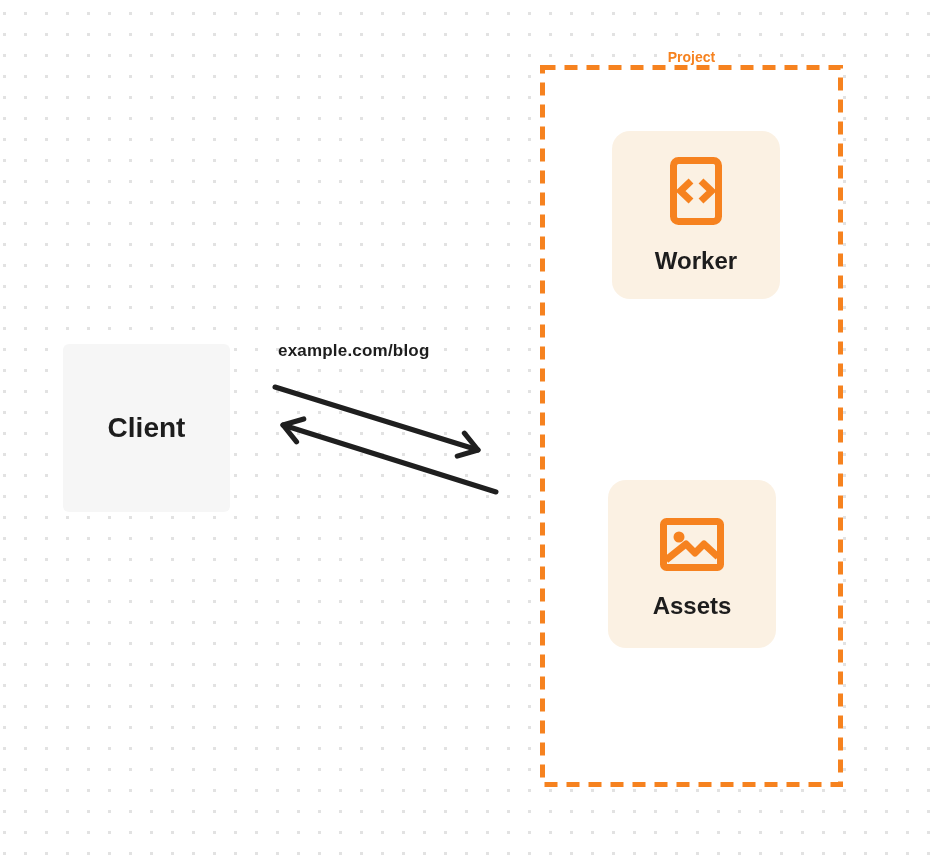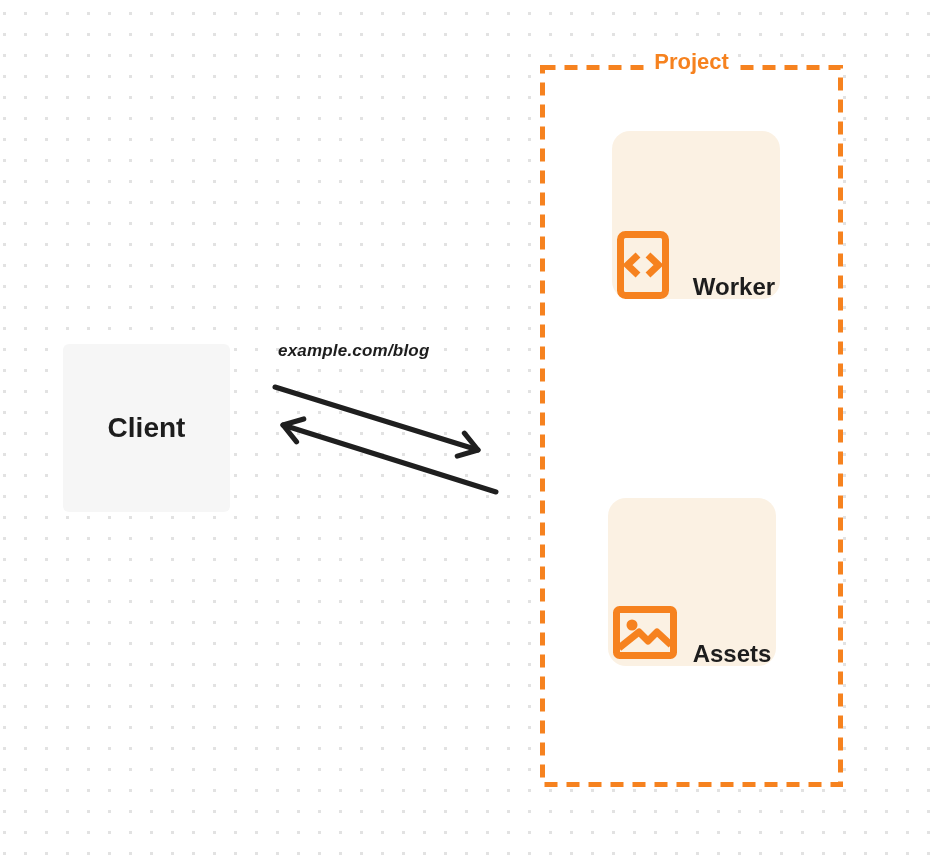--- a/index.html
+++ b/index.html
@@ -30,60 +30,59 @@
   .client-box .label {
     font-size: 28px; font-weight: bold; color: #1d1d1d;
   }
 
   
   .request-label {
     position: absolute;
     left: 278px; top: 341px;
     font-size: 17px; font-weight: bold; color: #1d1d1d;
     letter-spacing: 0.2px;
-    font-style: italic;
   }
 
   
   .arrows-layer {
     position: absolute; left: 0; top: 0;
     width: 938px; height: 860px;
     pointer-events: none;
   }
 
   
   .project-box {
     position: absolute;
     left: 540px; top: 65px;
     width: 303px; height: 722px;
   }
   .project-border { position: absolute; left: 0; top: 0; }
   .project-label {
     position: absolute;
     left: 50%; top: -16px;
     transform: translateX(-50%);
-    font-size: 22px; font-weight: bold;
+    font-size: 14px; font-weight: bold;
     color: #f6821f;
     background: #ffffff;
     padding: 0 5px;
     white-space: nowrap;
   }
 
   
   .card {
     position: absolute;
     width: 168px; height: 168px;
     background: #fbf1e3;
     border-radius: 18px;
-    display: flex; flex-direction: row;
-    align-items: flex-end; justify-content: center;
+    display: flex; flex-direction: column;
+    align-items: center; justify-content: center;
     gap: 24px;
   }
   .card.worker { left: 72px; top: 66px; }   
-  .card.assets { left: 68px; top: 433px; gap: 16px; }
+  .card.assets { left: 68px; top: 415px; gap: 16px; }
   .icon-wrap {
     height: 68px;
     display: flex; align-items: center; justify-content: center;
   }
   .card .label {
     font-size: 24px; font-weight: bold; color: #1d1d1d;
     line-height: 1;
   }
 
   

